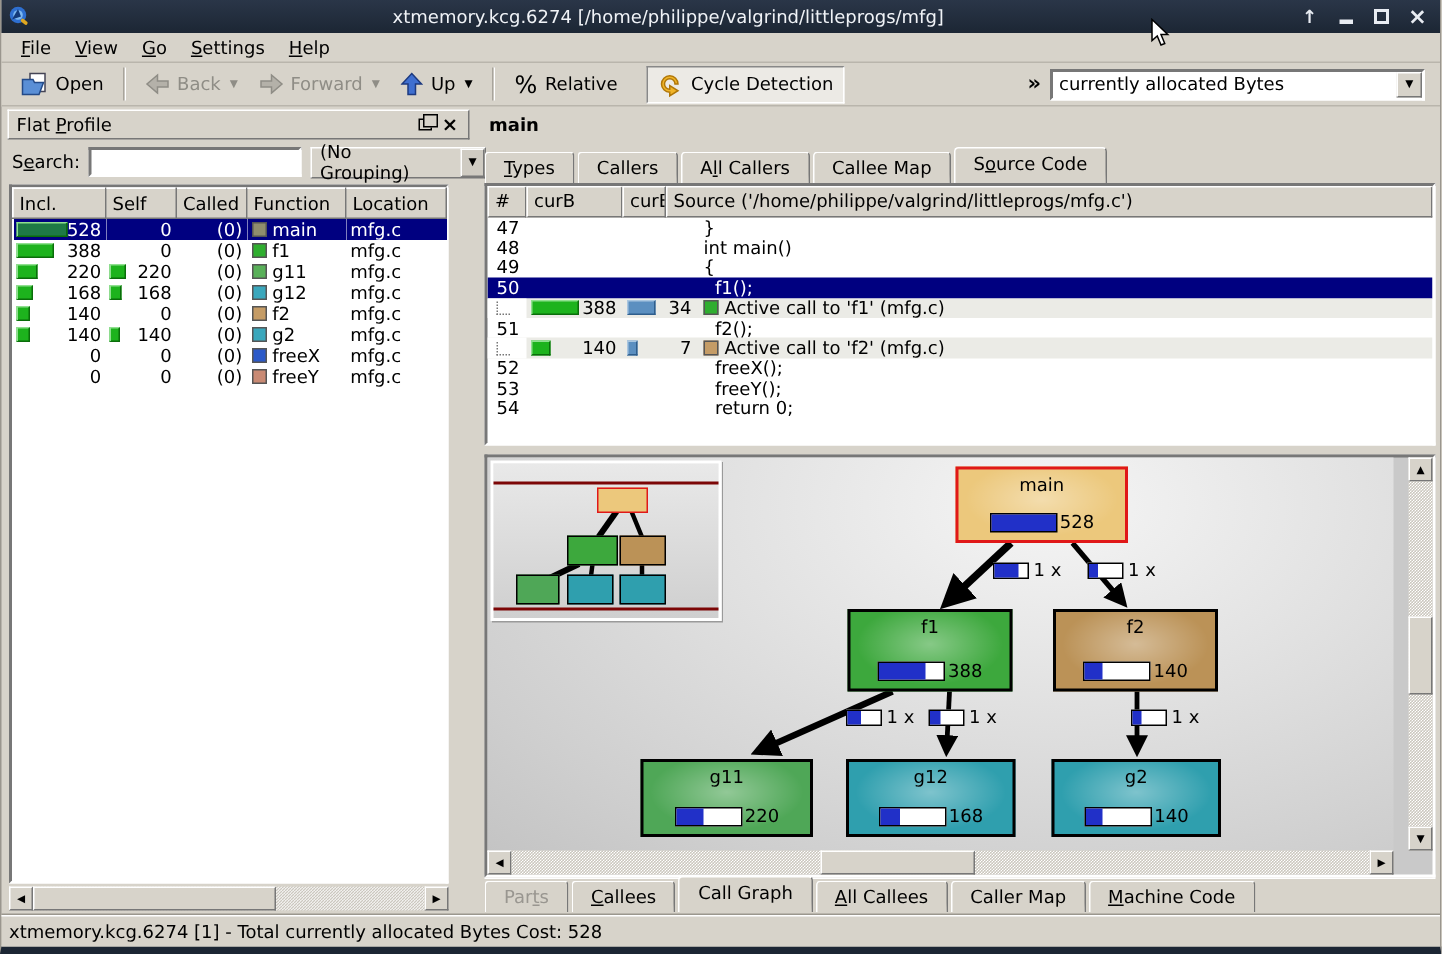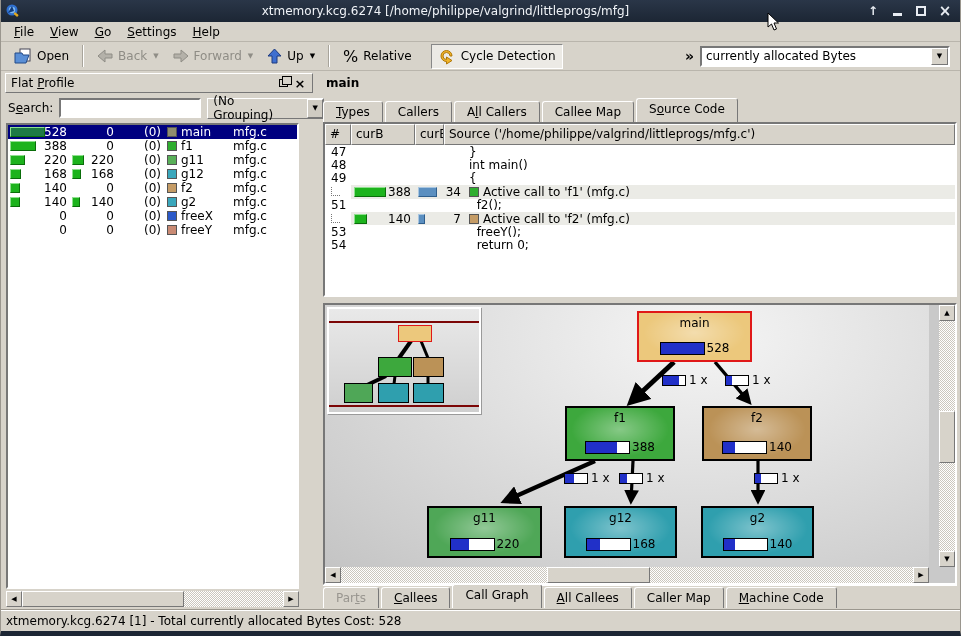--- a/index.html
+++ b/index.html
@@ -225,20 +225,27 @@
     <div class="flat-frame"></div>
     <table class="flat" style="left:5px;top:54px;width:289px">
       <colgroup>
           <col style="width:62px">
           <col style="width:47px">
           <col style="width:47px">
           <col style="width:66px">
           <col style="width:67px">
         </colgroup>
       <tbody>
+          <tr>
+        <th>Incl.</th>
+        <th>Self</th>
+        <th>Called</th>
+        <th>Function</th>
+        <th>Location</th>
+      </tr>
       <tr class="sel">
         <td class="num"><span class="barbox">
                 <span class="barfill" style="width: 92%;"></span>
               </span><span>528</span></td>
         <td class="num"><span>0</span></td>
         <td class="num"><span>(0)</span></td>
         <td><span class="fsq" style="background-color: rgb(143, 141, 110);"></span><span>main</span></td>
         <td>mfg.c</td>
       </tr>
       <tr>
@@ -346,20 +353,26 @@
         <span class="c1"></span>
         <span class="c2"></span>
         <span class="c3">int main()</span>
     </div>
     <div class="src-row">
       <span class="c0">49</span>
         <span class="c1"></span>
         <span class="c2"></span>
         <span class="c3">{</span>
     </div>
+    <div class="src-row sel">
+      <span class="c0">50</span>
+        <span class="c1"></span>
+        <span class="c2"></span>
+        <span class="c3">  f1();</span>
+    </div>
     <div class="src-row call">
       <span class="c0">
           <span class="dotted-icon"></span>
         </span>
       <span class="c1"><span class="src-bar-g" style="width: 50%;"></span><span>388</span></span>
       <span class="c2"><span class="src-bar-b" style="width: 38%;"></span><span>34</span></span>
       <span class="c3"><span class="fsq" style="background-color: rgb(47, 174, 47);"></span><span>Active call to 'f1' (mfg.c)</span></span>
     </div>
     <div class="src-row">
       <span class="c0">51</span>
@@ -367,20 +380,26 @@
         <span class="c2"></span>
         <span class="c3">  f2();</span>
     </div>
     <div class="src-row call">
       <span class="c0">
           <span class="dotted-icon"></span>
         </span>
       <span class="c1"><span class="src-bar-g" style="width: 20%;"></span><span>140</span></span>
       <span class="c2"><span class="src-bar-b" style="width: 13%;"></span><span>7</span></span>
       <span class="c3"><span class="fsq" style="background-color: rgb(197, 156, 102);"></span><span>Active call to 'f2' (mfg.c)</span></span>
+    </div>
+    <div class="src-row">
+      <span class="c0">52</span>
+        <span class="c1"></span>
+        <span class="c2"></span>
+        <span class="c3">  freeX();</span>
     </div>
     <div class="src-row">
       <span class="c0">53</span>
         <span class="c1"></span>
         <span class="c2"></span>
         <span class="c3">  freeY();</span>
     </div>
     <div class="src-row">
       <span class="c0">54</span>
         <span class="c1"></span>

